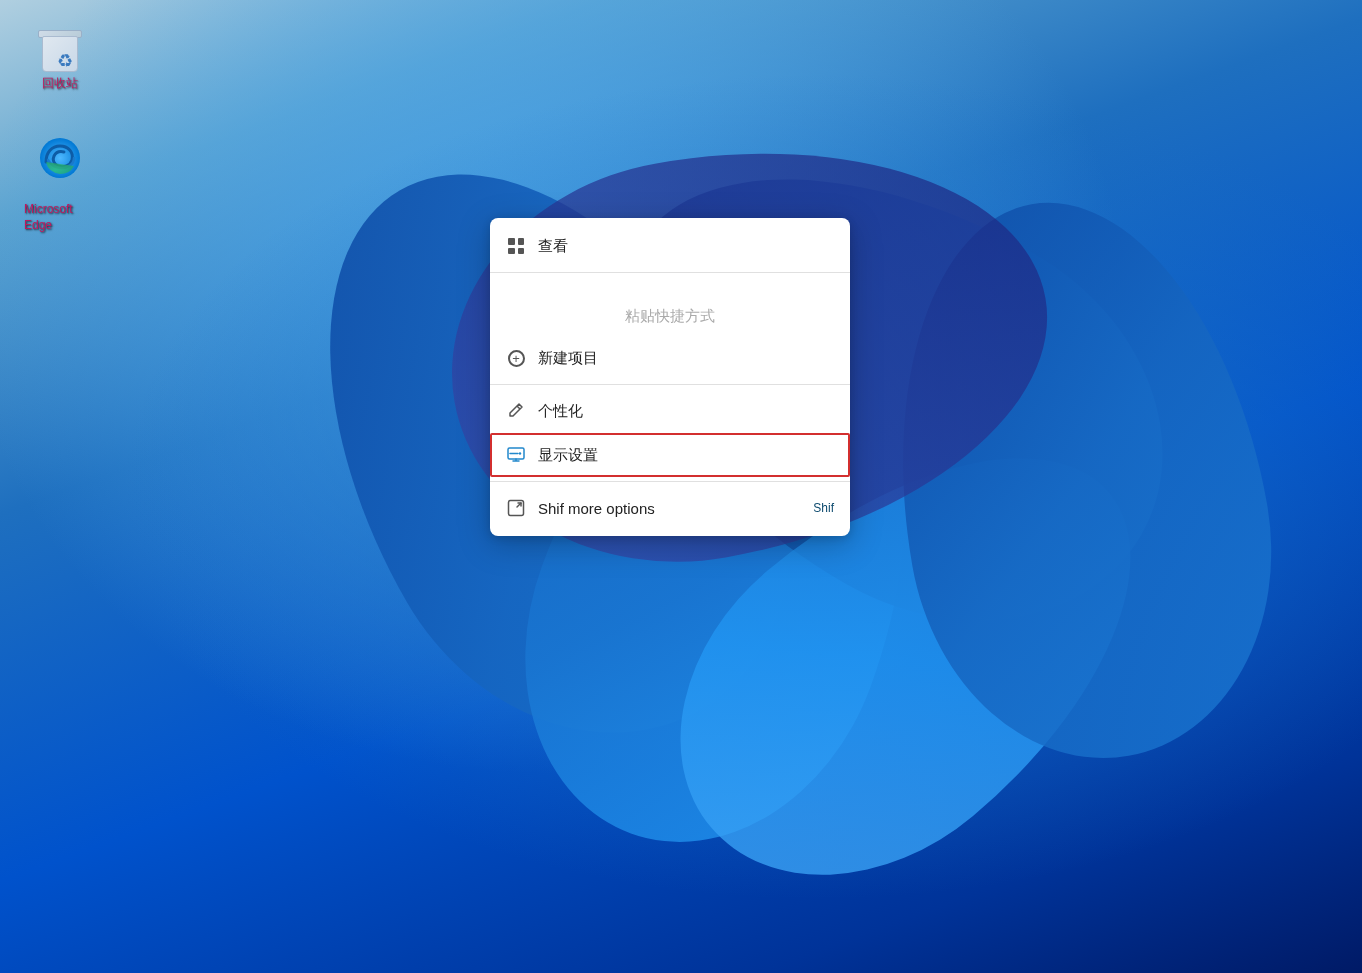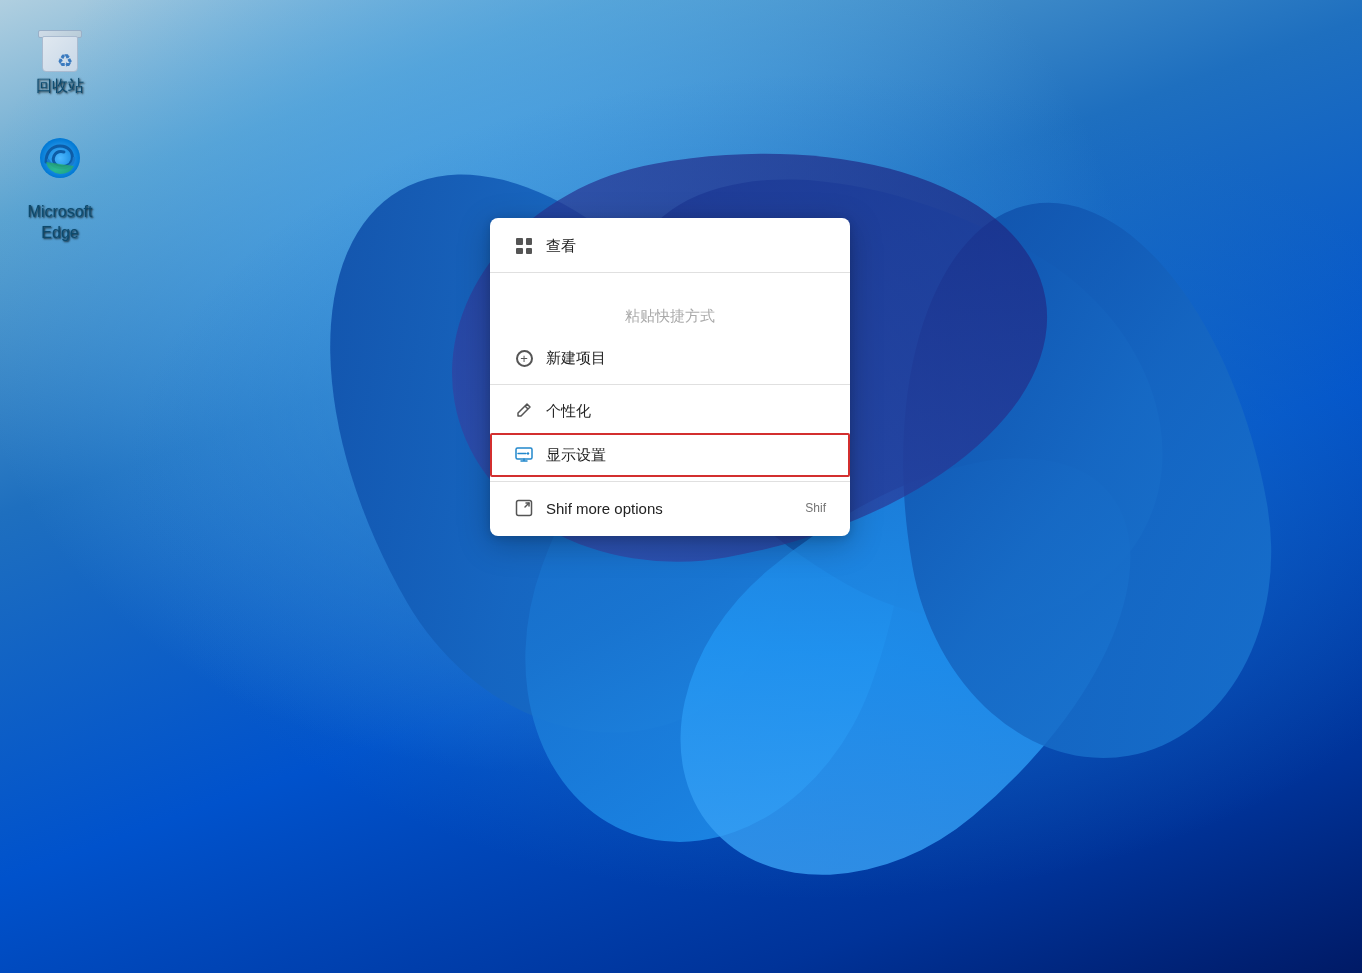--- a/index.html
+++ b/index.html
@@ -87,23 +87,23 @@
     .icon-img {
       width: 48px;
       height: 48px;
       display: flex;
       align-items: center;
       justify-content: center;
       font-size: 32px;
       margin-bottom: 4px;
     }
     .icon-label {
-      color: #0c4a6e;
-      font-size: 16px;
-      text-align: center;
+      color: #be185d;
+      font-size: 12px;
+      text-align: left;
       text-shadow: 1px 1px 2px rgba(0,0,0,0.8);
       line-height: 1.3;
     }
 
     
     .recycle-icon {
       position: relative;
       width: 44px;
       height: 48px;
     }
@@ -155,21 +155,21 @@
       background: #ffffff;
       border-radius: 8px;
       box-shadow: 0 8px 32px rgba(0,0,0,0.25), 0 2px 8px rgba(0,0,0,0.15);
       padding: 6px 0;
       z-index: 1000;
     }
 
     .menu-item {
       display: flex;
       align-items: center;
-      padding: 10px 24px;
+      padding: 10px 16px;
       cursor: pointer;
       position: relative;
       min-height: 44px;
     }
     .menu-item.disabled {
       color: #999;
       cursor: default;
       flex-direction: column;
     }
     .menu-item.highlighted {
@@ -201,21 +201,21 @@
       color: #222;
       flex: 1;
     }
 
     .menu-item.disabled .menu-label {
       color: #aaa;
     }
 
     .menu-shortcut {
       font-size: 12px;
-      color: #737373;
+      color: #0c4a6e;
       margin-left: 7px;
     }
 
     
     .grid-icon {
       display: grid;
       grid-template-columns: 1fr 1fr;
       gap: 3px;
       width: 16px;
       height: 16px;

